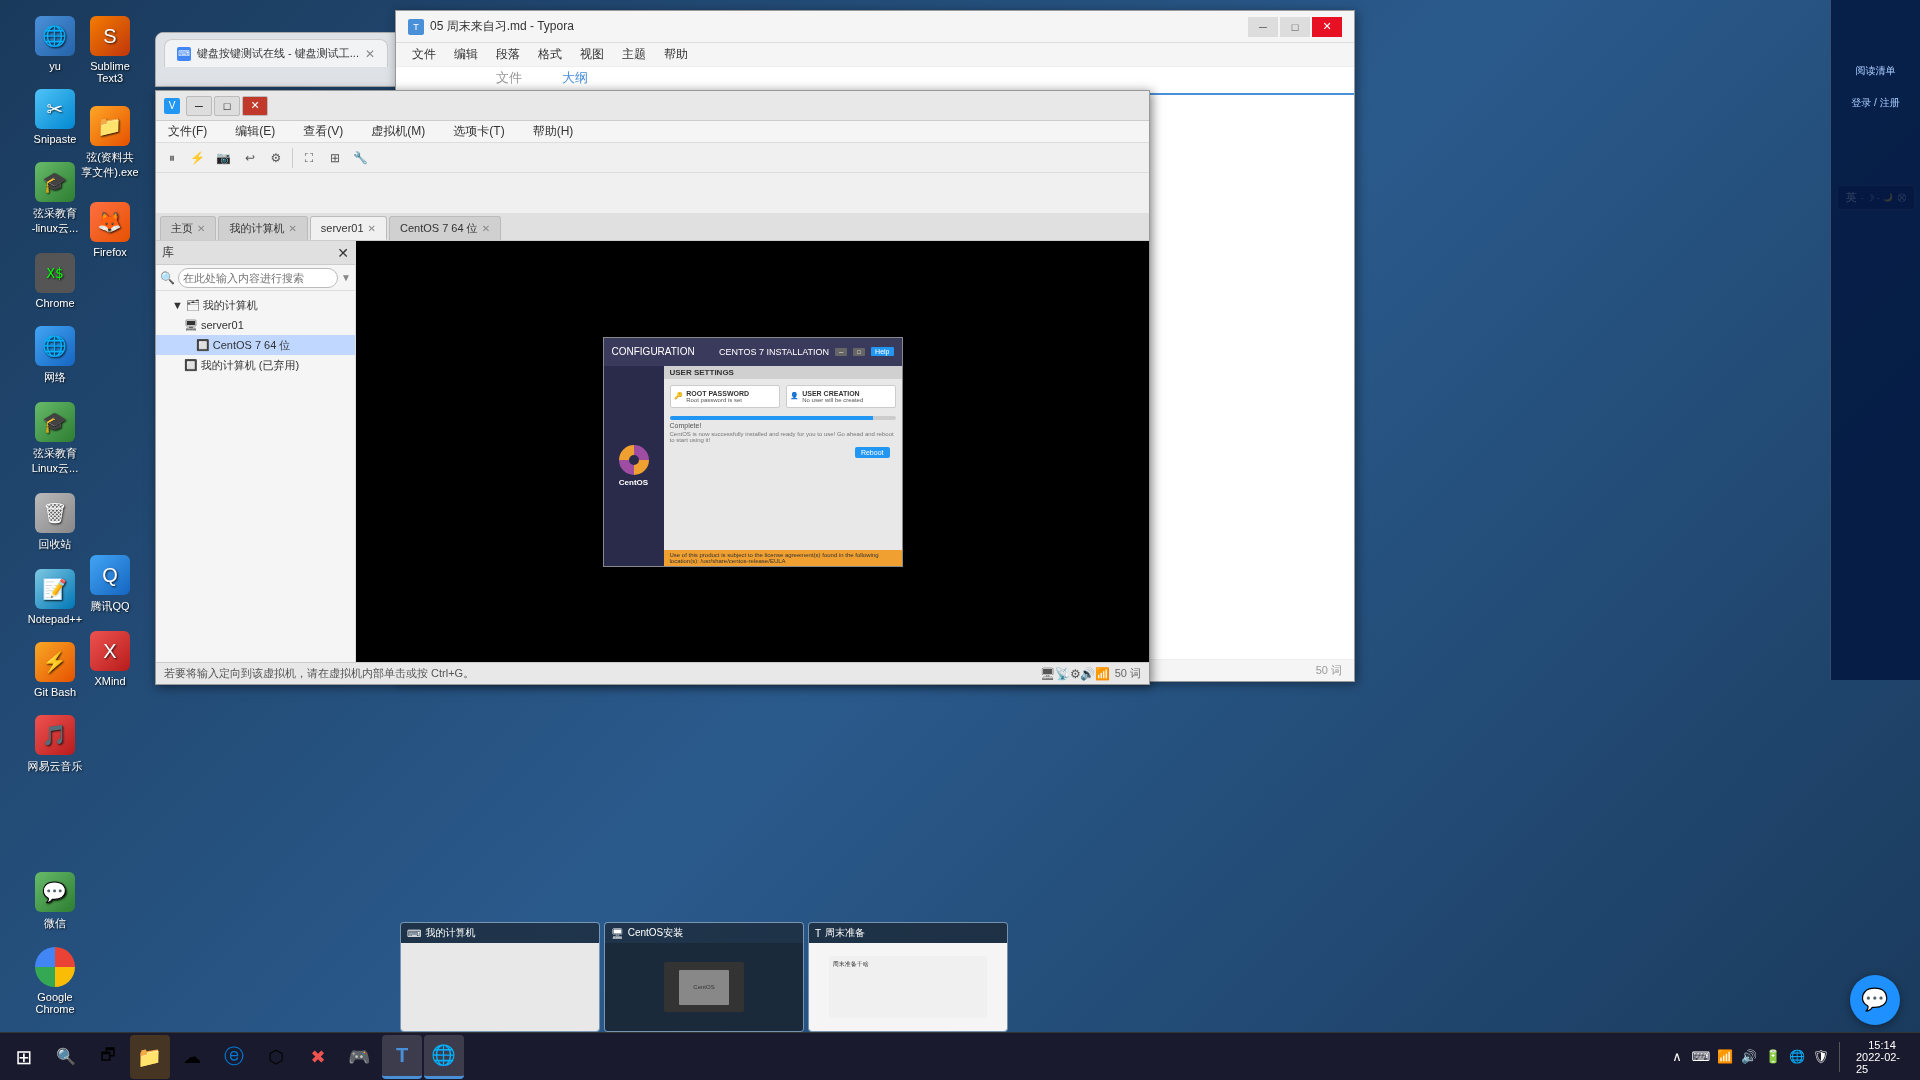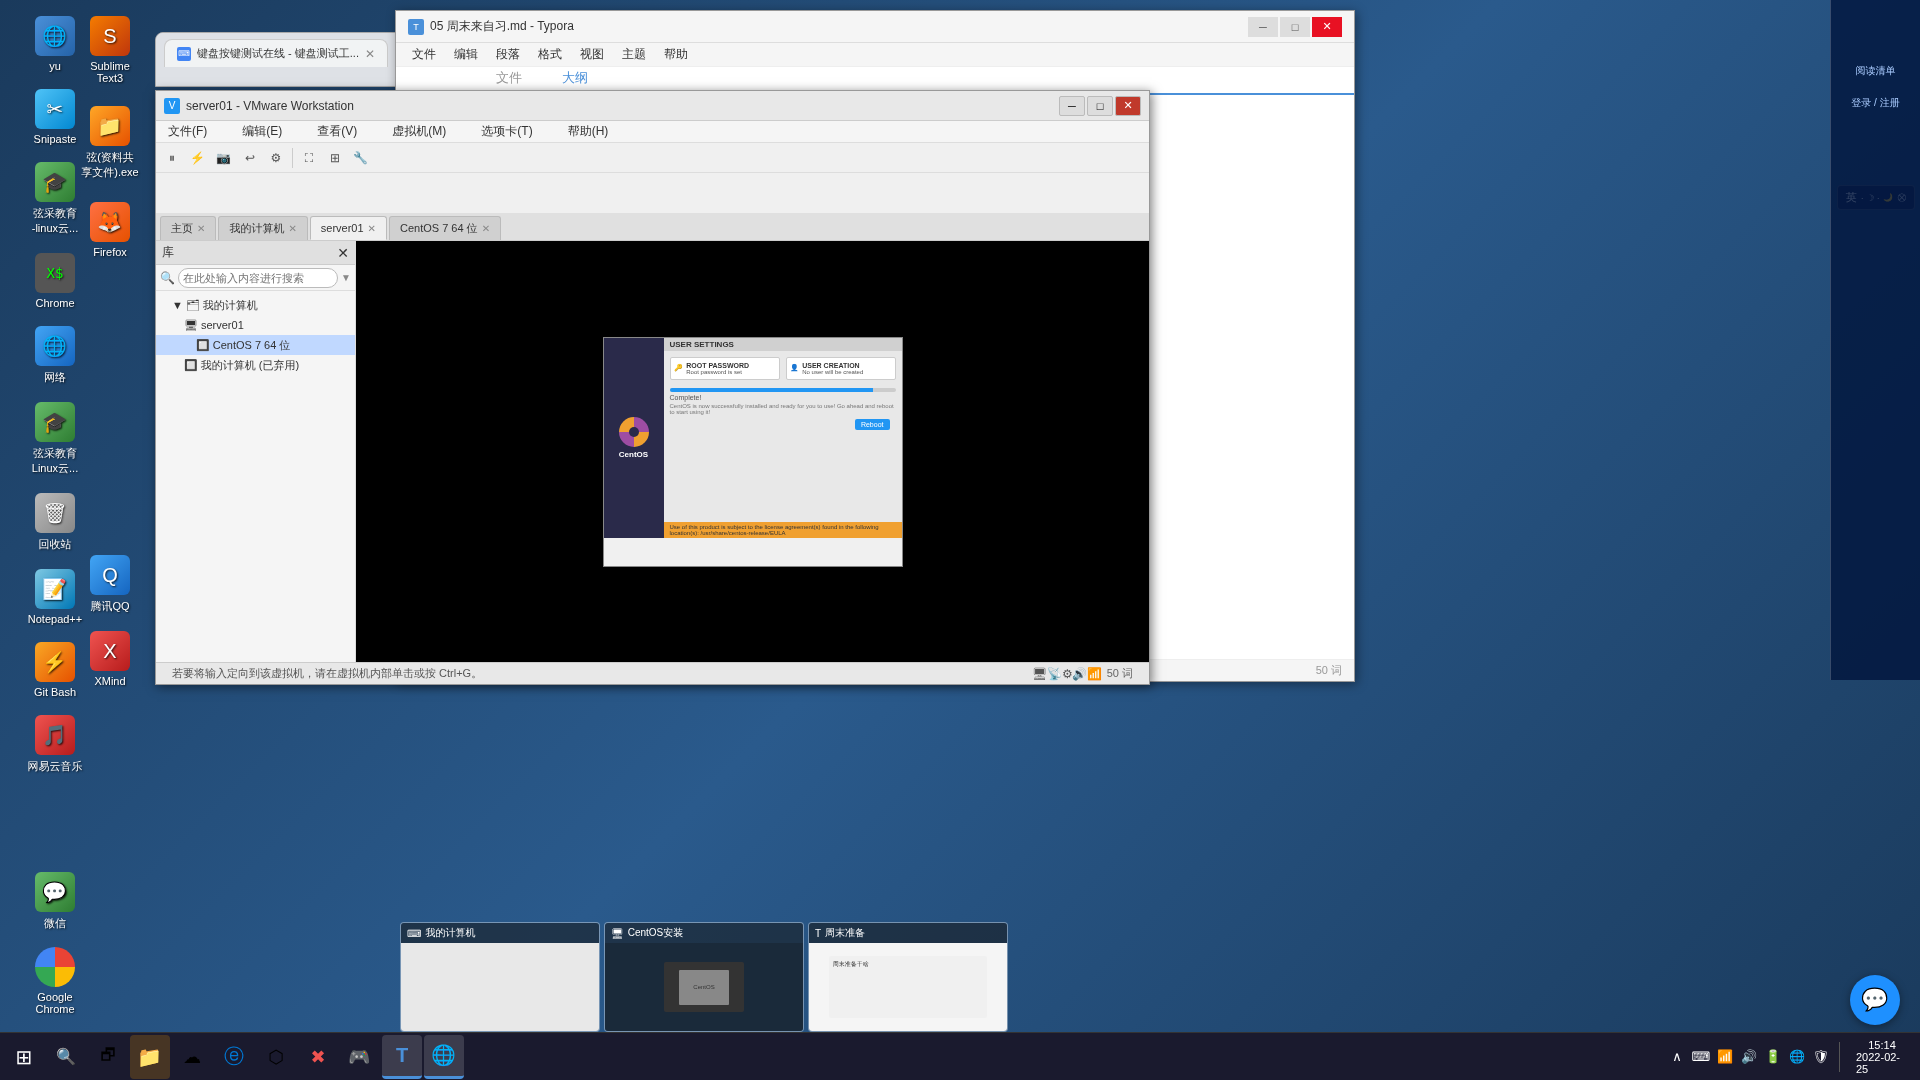--- a/index.html
+++ b/index.html
@@ -122,21 +122,21 @@
 
     
     .vmware-menubar {
       height: 22px;
       background: #f5f5f5;
       display: flex;
       align-items: center;
       padding: 0 4px;
       border-bottom: 1px solid #ddd;
       font-size: 12px;
-      gap: 19px;
+      gap: 12px;
     }
     .vmware-menu-item {
       padding: 2px 8px;
       cursor: pointer;
       border-radius: 2px;
       color: #333;
     }
 
     
     .vmware-toolbar {
@@ -364,21 +364,21 @@
       overflow: hidden;
     }
 
     
     .vmware-statusbar {
       height: 22px;
       background: #e8e8e8;
       border-top: 1px solid #ccc;
       display: flex;
       align-items: center;
-      padding: 0 16px;
+      padding: 0 8px;
       font-size: 11px;
       color: #555;
       justify-content: space-between;
     }
     .status-right {
       display: flex;
       align-items: center;
       gap: 4px;
     }
 
@@ -864,21 +864,20 @@
     <span>周末准备干啥</span>
   </div>
   <div class="typora-statusbar">
     <span>50 词</span>
   </div>
 </div>
 
 <div class="vmware-window">
   <div class="vmware-titlebar">
     <div class="vmware-title-icon">V</div>
-    <span class="vmware-title-text">server01 - VMware Workstation</span>
     <div class="window-controls">
       <button class="win-btn">─</button>
       <button class="win-btn">□</button>
       <button class="win-btn close">✕</button>
     </div>
   </div>
   <div class="vmware-menubar">
     <span class="vmware-menu-item">文件(F)</span>
     <span class="vmware-menu-item">编辑(E)</span>
     <span class="vmware-menu-item">查看(V)</span>
@@ -944,20 +943,29 @@
         <div class="tree-item tree-indent2">
           <span style="margin-right:3px;">🔲</span>
           <span>我的计算机 (已弃用)</span>
         </div>
       </div>
     </div>
 
     <div class="vmware-main">
 
       <div class="centos-screen">
+        <div class="centos-header">
+          <span>CONFIGURATION</span>
+          <div style="display:flex;align-items:center;gap:6px;">
+            <span style="font-size:9px;">CENTOS 7 INSTALLATION</span>
+            <div style="width:12px;height:8px;background:#666;border-radius:1px;font-size:6px;display:flex;align-items:center;justify-content:center;">─</div>
+            <div style="width:12px;height:8px;background:#666;border-radius:1px;font-size:6px;display:flex;align-items:center;justify-content:center;">□</div>
+            <button style="background:#2196F3;color:white;border:none;font-size:7px;padding:1px 4px;border-radius:1px;cursor:pointer;">Help</button>
+          </div>
+        </div>
         <div class="centos-logo-area">
           <div class="centos-left-panel">
             <div class="centos-logo-text">
               <div class="centos-circle"></div>
               <span style="font-size:8px;color:white;font-weight:bold;">CentOS</span>
             </div>
           </div>
           <div class="centos-right-panel">
             <div class="centos-section-title">USER SETTINGS</div>
             <div class="centos-settings-row">

